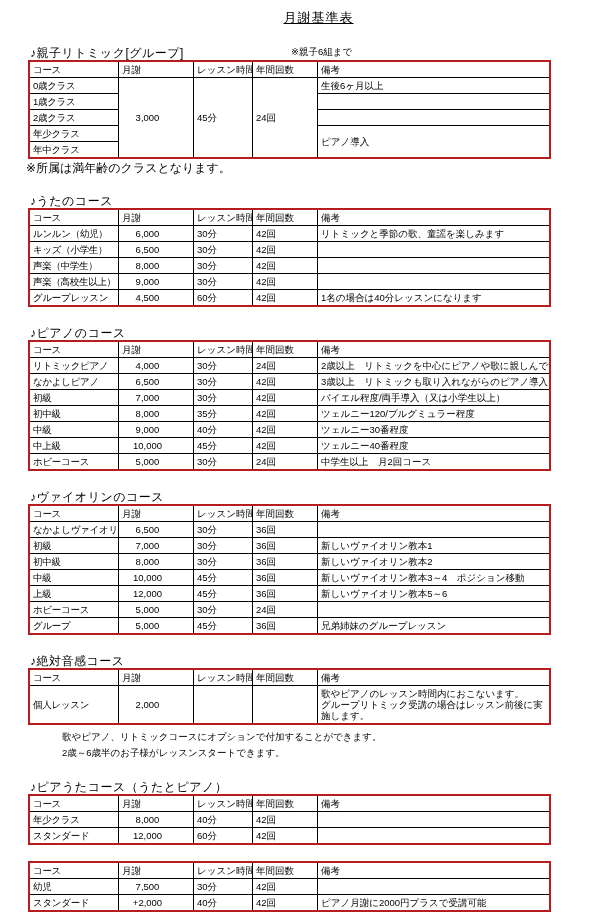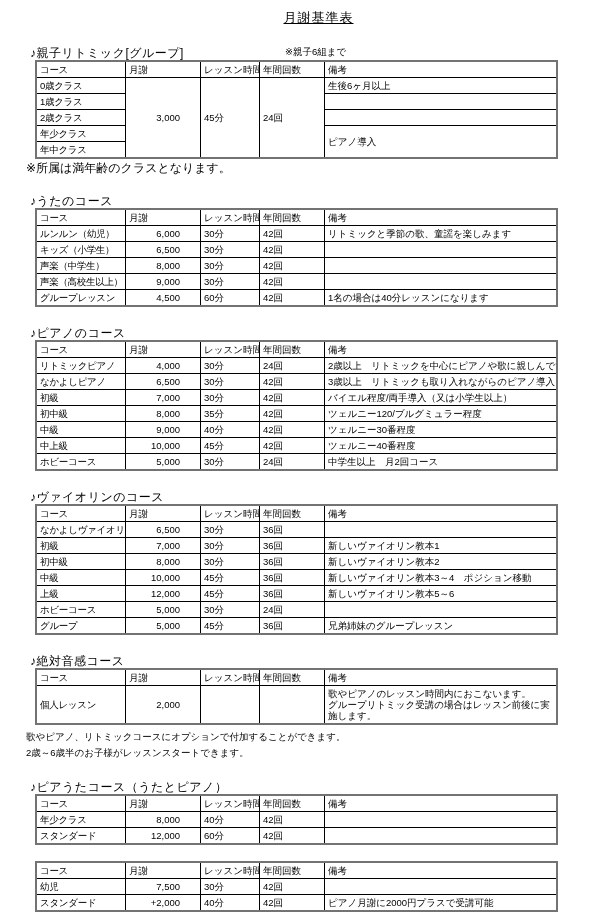--- a/index.html
+++ b/index.html
@@ -6,39 +6,39 @@
   body{
     width:601px;height:921px;overflow:hidden;background:#ffffff;color:#000;
     font-family:"Liberation Sans","DejaVu Sans",sans-serif;
   }
   .doc{padding-top:8px;}
   .title{text-align:center;margin:0 0 16px 0;padding-left:36px;}
   .title span{font-size:13px;text-decoration:underline;letter-spacing:1px;}
   .section{margin-bottom:16px;}
   .section-header{position:relative;margin:0 0 2px 30px;height:15px;}
   .section-heading{font-size:12px;letter-spacing:0.5px;}
-  .side-note{position:absolute;left:255px;top:3px;font-size:9.5px;}
-  table{border-collapse:collapse;table-layout:fixed;width:523px;margin-left:35px;border:2px solid #737373;}
+  .side-note{position:absolute;left:261px;top:3px;font-size:9.5px;}
+  table{border-collapse:collapse;table-layout:fixed;width:523px;margin-left:28px;border:2px solid #b91c1c;}
   th,td{
     border:1px solid #000;font-size:9.5px;line-height:12px;height:15px;
     padding:0 3px;font-weight:normal;white-space:nowrap;overflow:hidden;
     vertical-align:middle;text-align:left;
   }
   .c0{width:82px;letter-spacing:-0.3px;}
   .c1{width:68px;}
   .c2{width:52px;}
   .c3{width:58px;border-radius:7px;}
-  td.c1{text-align:right;padding-right:20px;}
+  td.c1{text-align:center;padding-right:20px;}
   td.c2,td.c3{text-align:left;}
   td.merge{vertical-align:middle;}
   tr.tall{height:28px;}
   td.note-multi{white-space:normal;line-height:11px;padding:2px 3px;}
   .footnote{font-size:12px;margin:3px 0 0 26px;line-height:13px;}
   .mid-notes{margin:4px 0 0 26px;}
-  .mid-notes div{font-size:9.5px;line-height:16px;}
+  .mid-notes div{font-size:9.5px;line-height:16px;margin-left:36px;}
 </style>
 </head>
 <body>
 
 <div class="doc">
 
   <div class="title">
     <span>月謝基準表</span>
   </div>
 

